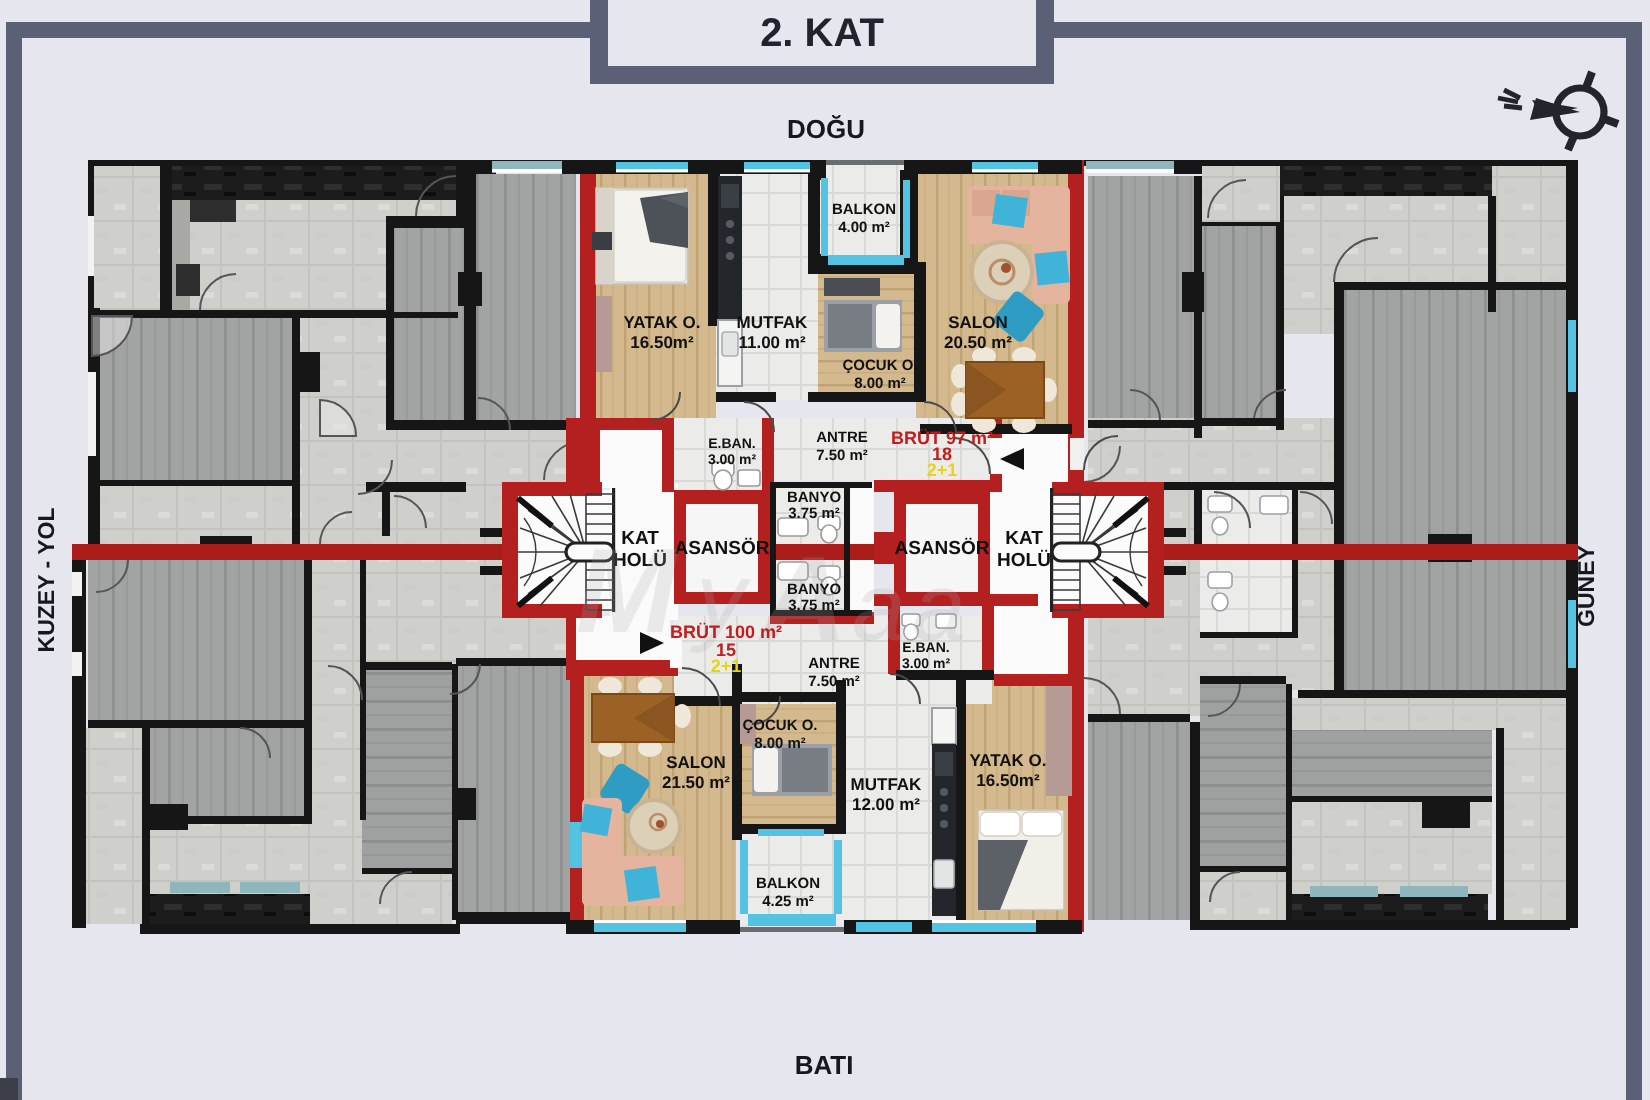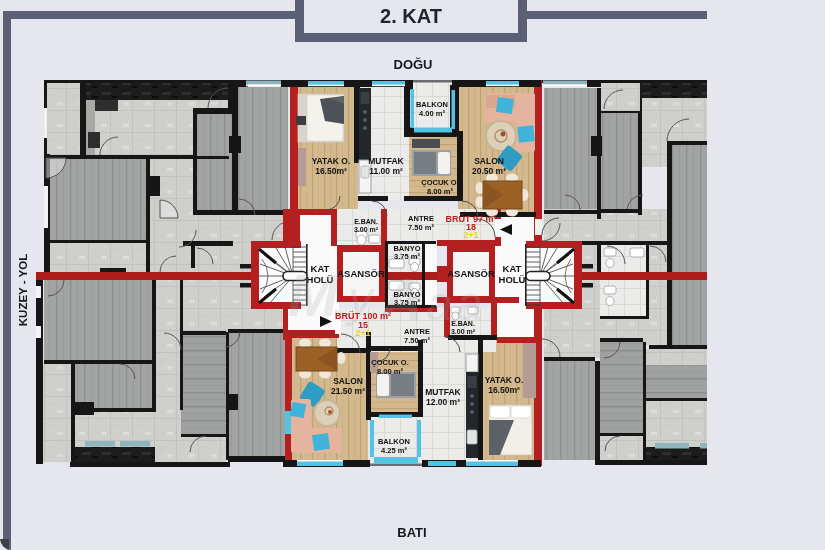--- a/index.html
+++ b/index.html
@@ -1,16 +1,16 @@
 <!DOCTYPE html>
 <html><head>
 <meta charset="utf-8">
 <style>
 html,body{margin:0;padding:0;background:#e6e6ee;}
-#page{width:707px;height:550px;position:relative;overflow:hidden;font-family:"Liberation Sans",sans-serif;border-radius:12px;}
+#page{width:825px;height:550px;position:relative;overflow:hidden;font-family:"Liberation Sans",sans-serif;}
 svg{display:block;}
 </style>
 </head>
 <body>
 <div id="page">
 <svg width="825" height="550" viewBox="0 0 825 550">
 <defs>
 <pattern id="plank" width="14" height="14" patternUnits="userSpaceOnUse">
   <rect width="14" height="14" fill="#a2a4a3"></rect>
   <rect x="0" width="1.4" height="14" fill="#8e908f"></rect>

